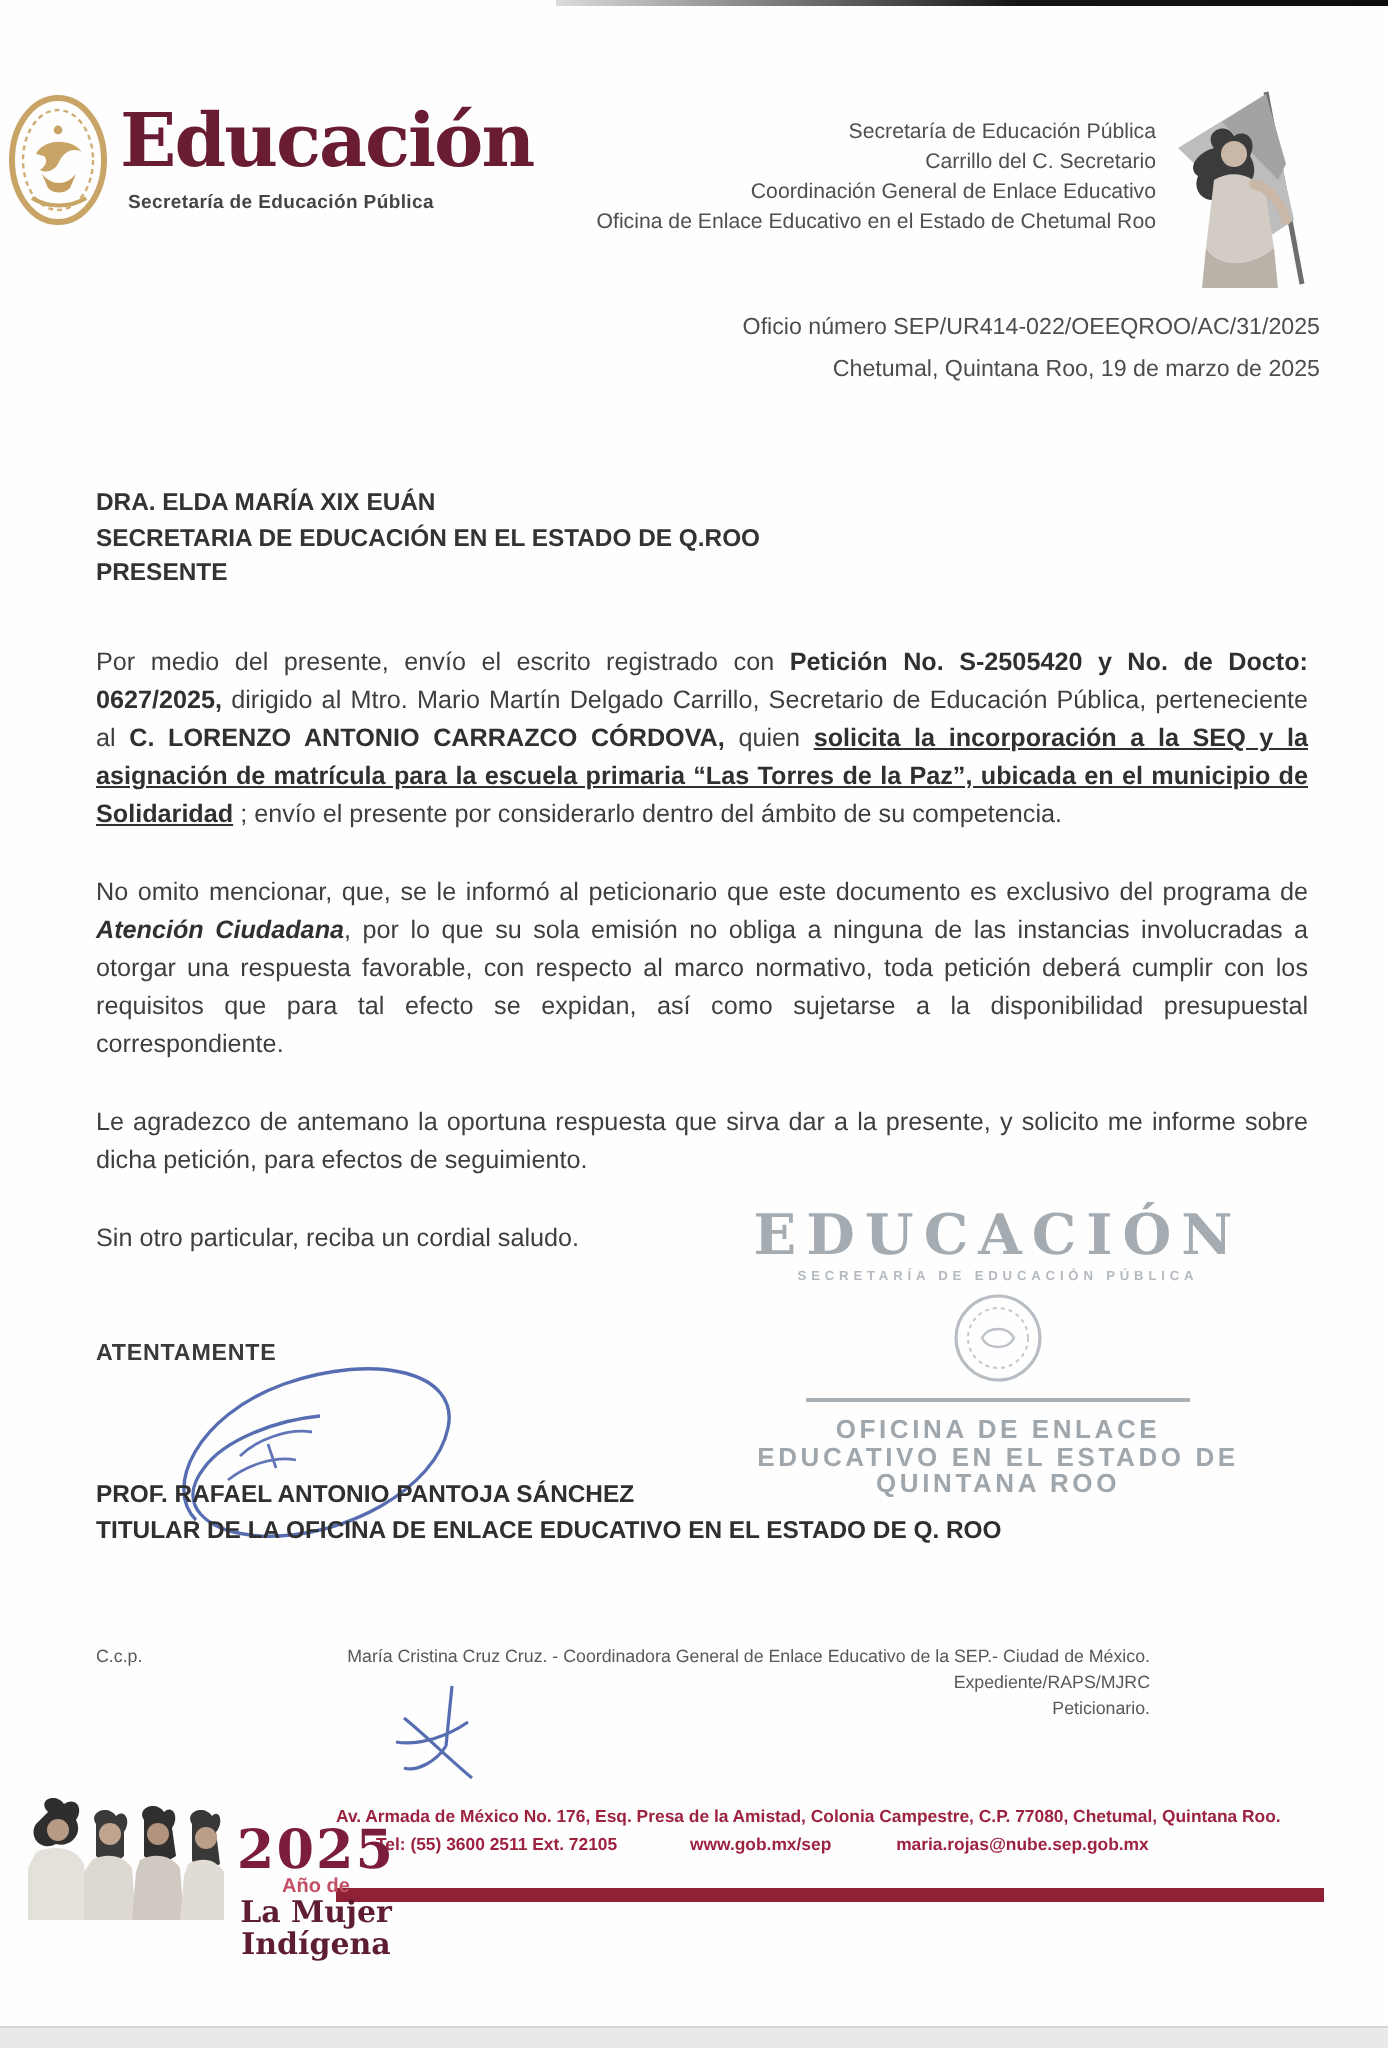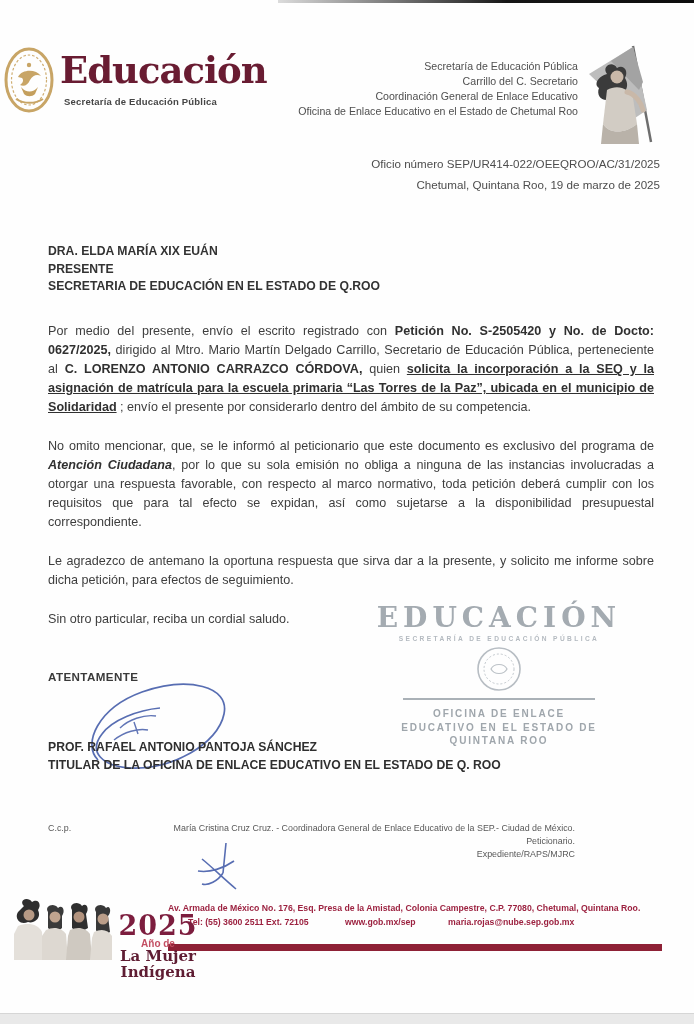--- a/index.html
+++ b/index.html
@@ -38,21 +38,21 @@
   .su{text-decoration:underline;}
   .si{font-style:italic;}
   
   .stamp{position:absolute;left:336px;top:601px;width:326px;text-align:center;
     color:#a9b0b5;user-select:none;}
   .stamp-title{font-family:"DejaVu Serif", serif;font-weight:700;font-size:28px;
     letter-spacing:5px;color:#a4abb1;}
   .stamp-sub{font-size:6.6px;letter-spacing:2.4px;color:#b4bac0;margin-top:1px;font-weight:700;}
   .stamp-seal{margin:4px auto 0;}
   .stamp-line{width:192px;border-top:2px solid #aab1b7;margin:2px auto 7px;}
-  .stamp-office{font-size:10px;font-weight:700;letter-spacing:1.8px;
+  .stamp-office{font-size:13px;font-weight:700;letter-spacing:1.8px;
     line-height:13.5px;color:#9fa6ac;}
   
   .atentamente{position:absolute;left:48px;top:670px;font-size:11.6px;
     font-weight:700;color:#3a3a3a;letter-spacing:.4px;}
   .sig-art{position:absolute;left:68px;top:660px;}
   .sig-block{position:absolute;left:48px;top:739px;font-size:12.2px;
     font-weight:700;line-height:17.5px;color:#2f2f2f;}
   
   .ccp{position:absolute;left:48px;top:822px;font-size:8.9px;
     line-height:13px;color:#585858;text-align:right;}
@@ -116,22 +116,22 @@
     </svg>
   </div>
 
   <div class="oficio-block">
     <div>Oficio número SEP/UR414-022/OEEQROO/AC/31/2025</div>
     <div>Chetumal, Quintana Roo, 19 de marzo de 2025</div>
   </div>
 
   <div class="addressee">
     <div>DRA. ELDA MARÍA XIX EUÁN</div>
+    <div>SECRETARIA DE EDUCACIÓN EN EL ESTADO DE Q.ROO</div>
     <div>PRESENTE</div>
-    <div>SECRETARIA DE EDUCACIÓN EN EL ESTADO DE Q.ROO</div>
   </div>
 
   <div class="body-text">
     <p><span>Por medio del presente, envío el escrito registrado con </span><span class="sb">Petición No. S-2505420 y No. de Docto: 0627/2025,</span><span> dirigido al Mtro. Mario Martín Delgado Carrillo, Secretario de Educación Pública, perteneciente al </span><span class="sb">C. LORENZO ANTONIO CARRAZCO CÓRDOVA,</span><span> quien </span><span class="sb su">solicita la incorporación a la SEQ y la asignación de matrícula para la escuela primaria “Las Torres de la Paz”, ubicada en el municipio de Solidaridad</span><span> ; envío el presente por considerarlo dentro del ámbito de su competencia.</span></p>
     <p><span>No omito mencionar, que, se le informó al peticionario que este documento es exclusivo del programa de </span><span class="sb si">Atención Ciudadana</span><span>, por lo que su sola emisión no obliga a ninguna de las instancias involucradas a otorgar una respuesta favorable, con respecto al marco normativo, toda petición deberá cumplir con los requisitos que para tal efecto se expidan, así como sujetarse a la disponibilidad presupuestal correspondiente.</span></p>
     <p><span>Le agradezco de antemano la oportuna respuesta que sirva dar a la presente, y solicito me informe sobre dicha petición, para efectos de seguimiento.</span></p>
     <p class="closing">Sin otro particular, reciba un cordial saludo.</p>
   </div>
 
   <div class="stamp">
@@ -161,22 +161,22 @@
   </div>
   <div class="sig-block">
     <div>PROF. RAFAEL ANTONIO PANTOJA SÁNCHEZ</div>
     <div>TITULAR DE LA OFICINA DE ENLACE EDUCATIVO EN EL ESTADO DE Q. ROO</div>
   </div>
 
   <div class="ccp">
     <div class="ccp-label">C.c.p.</div>
     <div class="ccp-lines">
       <div>María Cristina Cruz Cruz. - Coordinadora General de Enlace Educativo de la SEP.- Ciudad de México.</div>
+      <div>Expediente/RAPS/MJRC</div>
       <div>Peticionario.</div>
-      <div>Expediente/RAPS/MJRC</div>
     </div>
   </div>
   <div class="check-art">
     <svg width="54" height="50" viewBox="0 0 54 50">
       <path d="M36,2 L33,32 M33,32 C28,40 18,45 12,43 M12,18 C22,26 34,38 46,48 M44,20 C34,27 20,32 8,30" fill="none" stroke="#3a53a4" stroke-width="1.6" opacity="0.85"></path>
     </svg>
   </div>
 
   <div class="footer">
     <div>Av. Armada de México No. 176, Esq. Presa de la Amistad, Colonia Campestre, C.P. 77080, Chetumal, Quintana Roo.</div>

